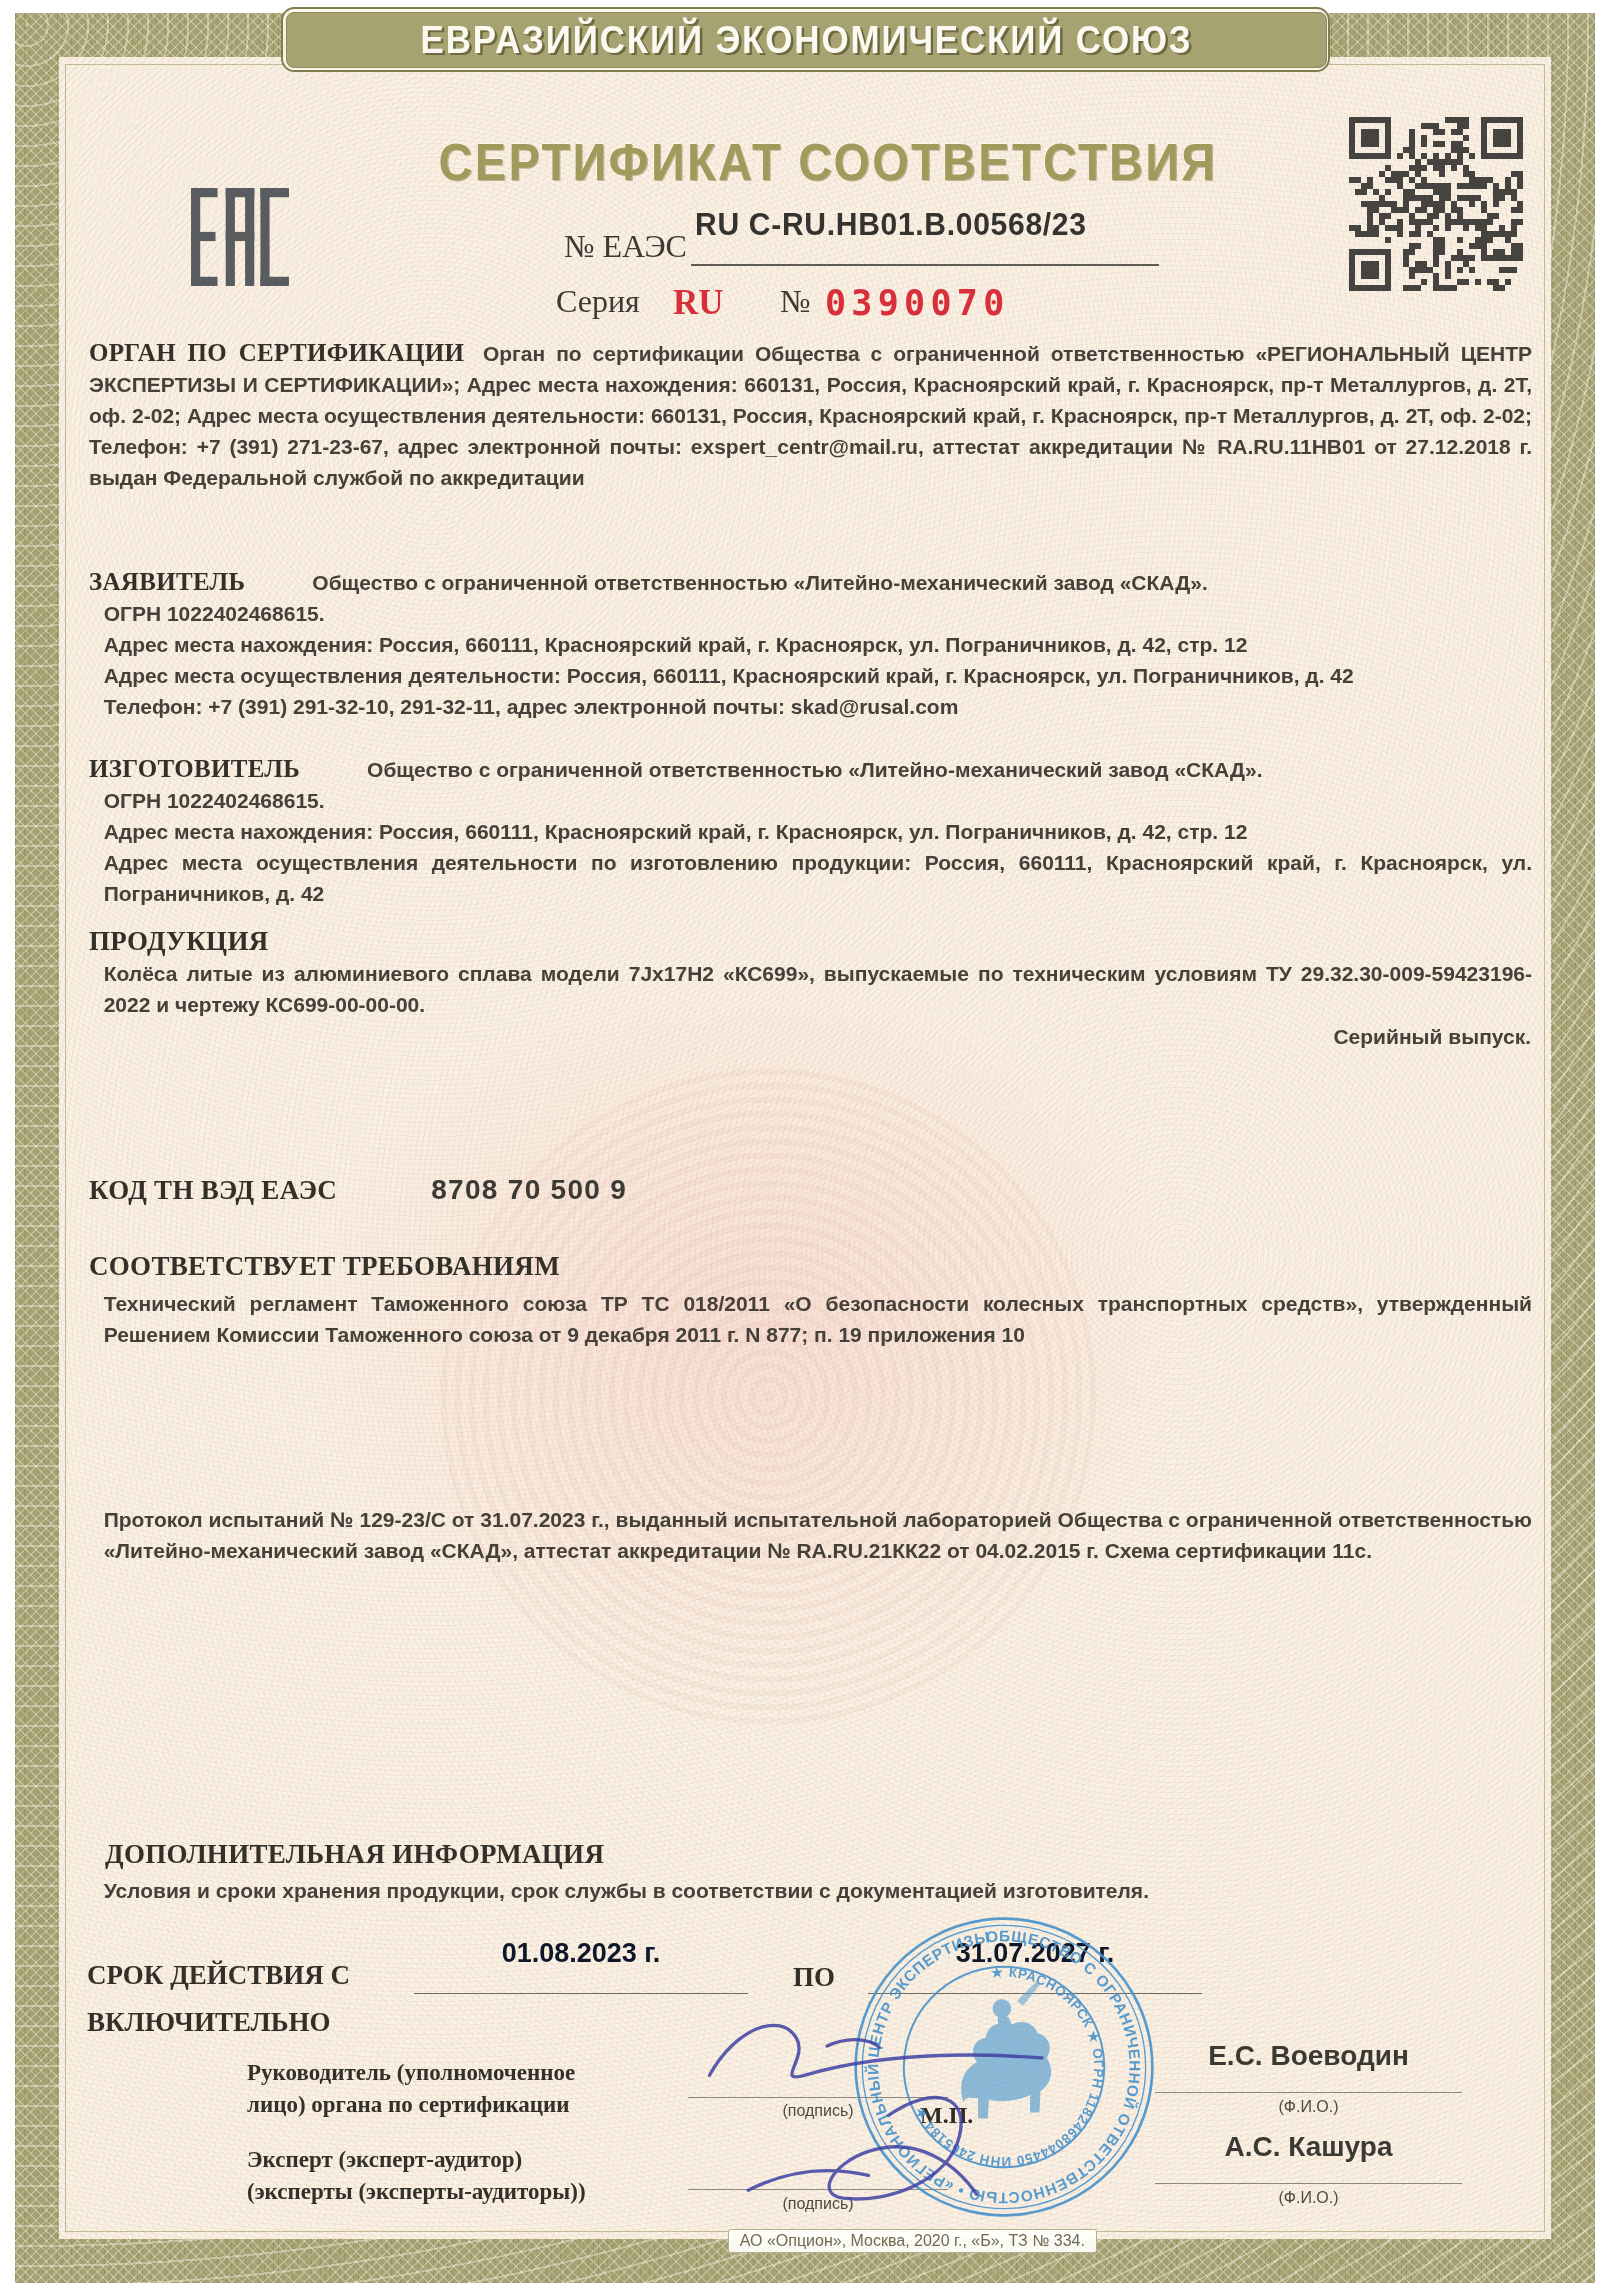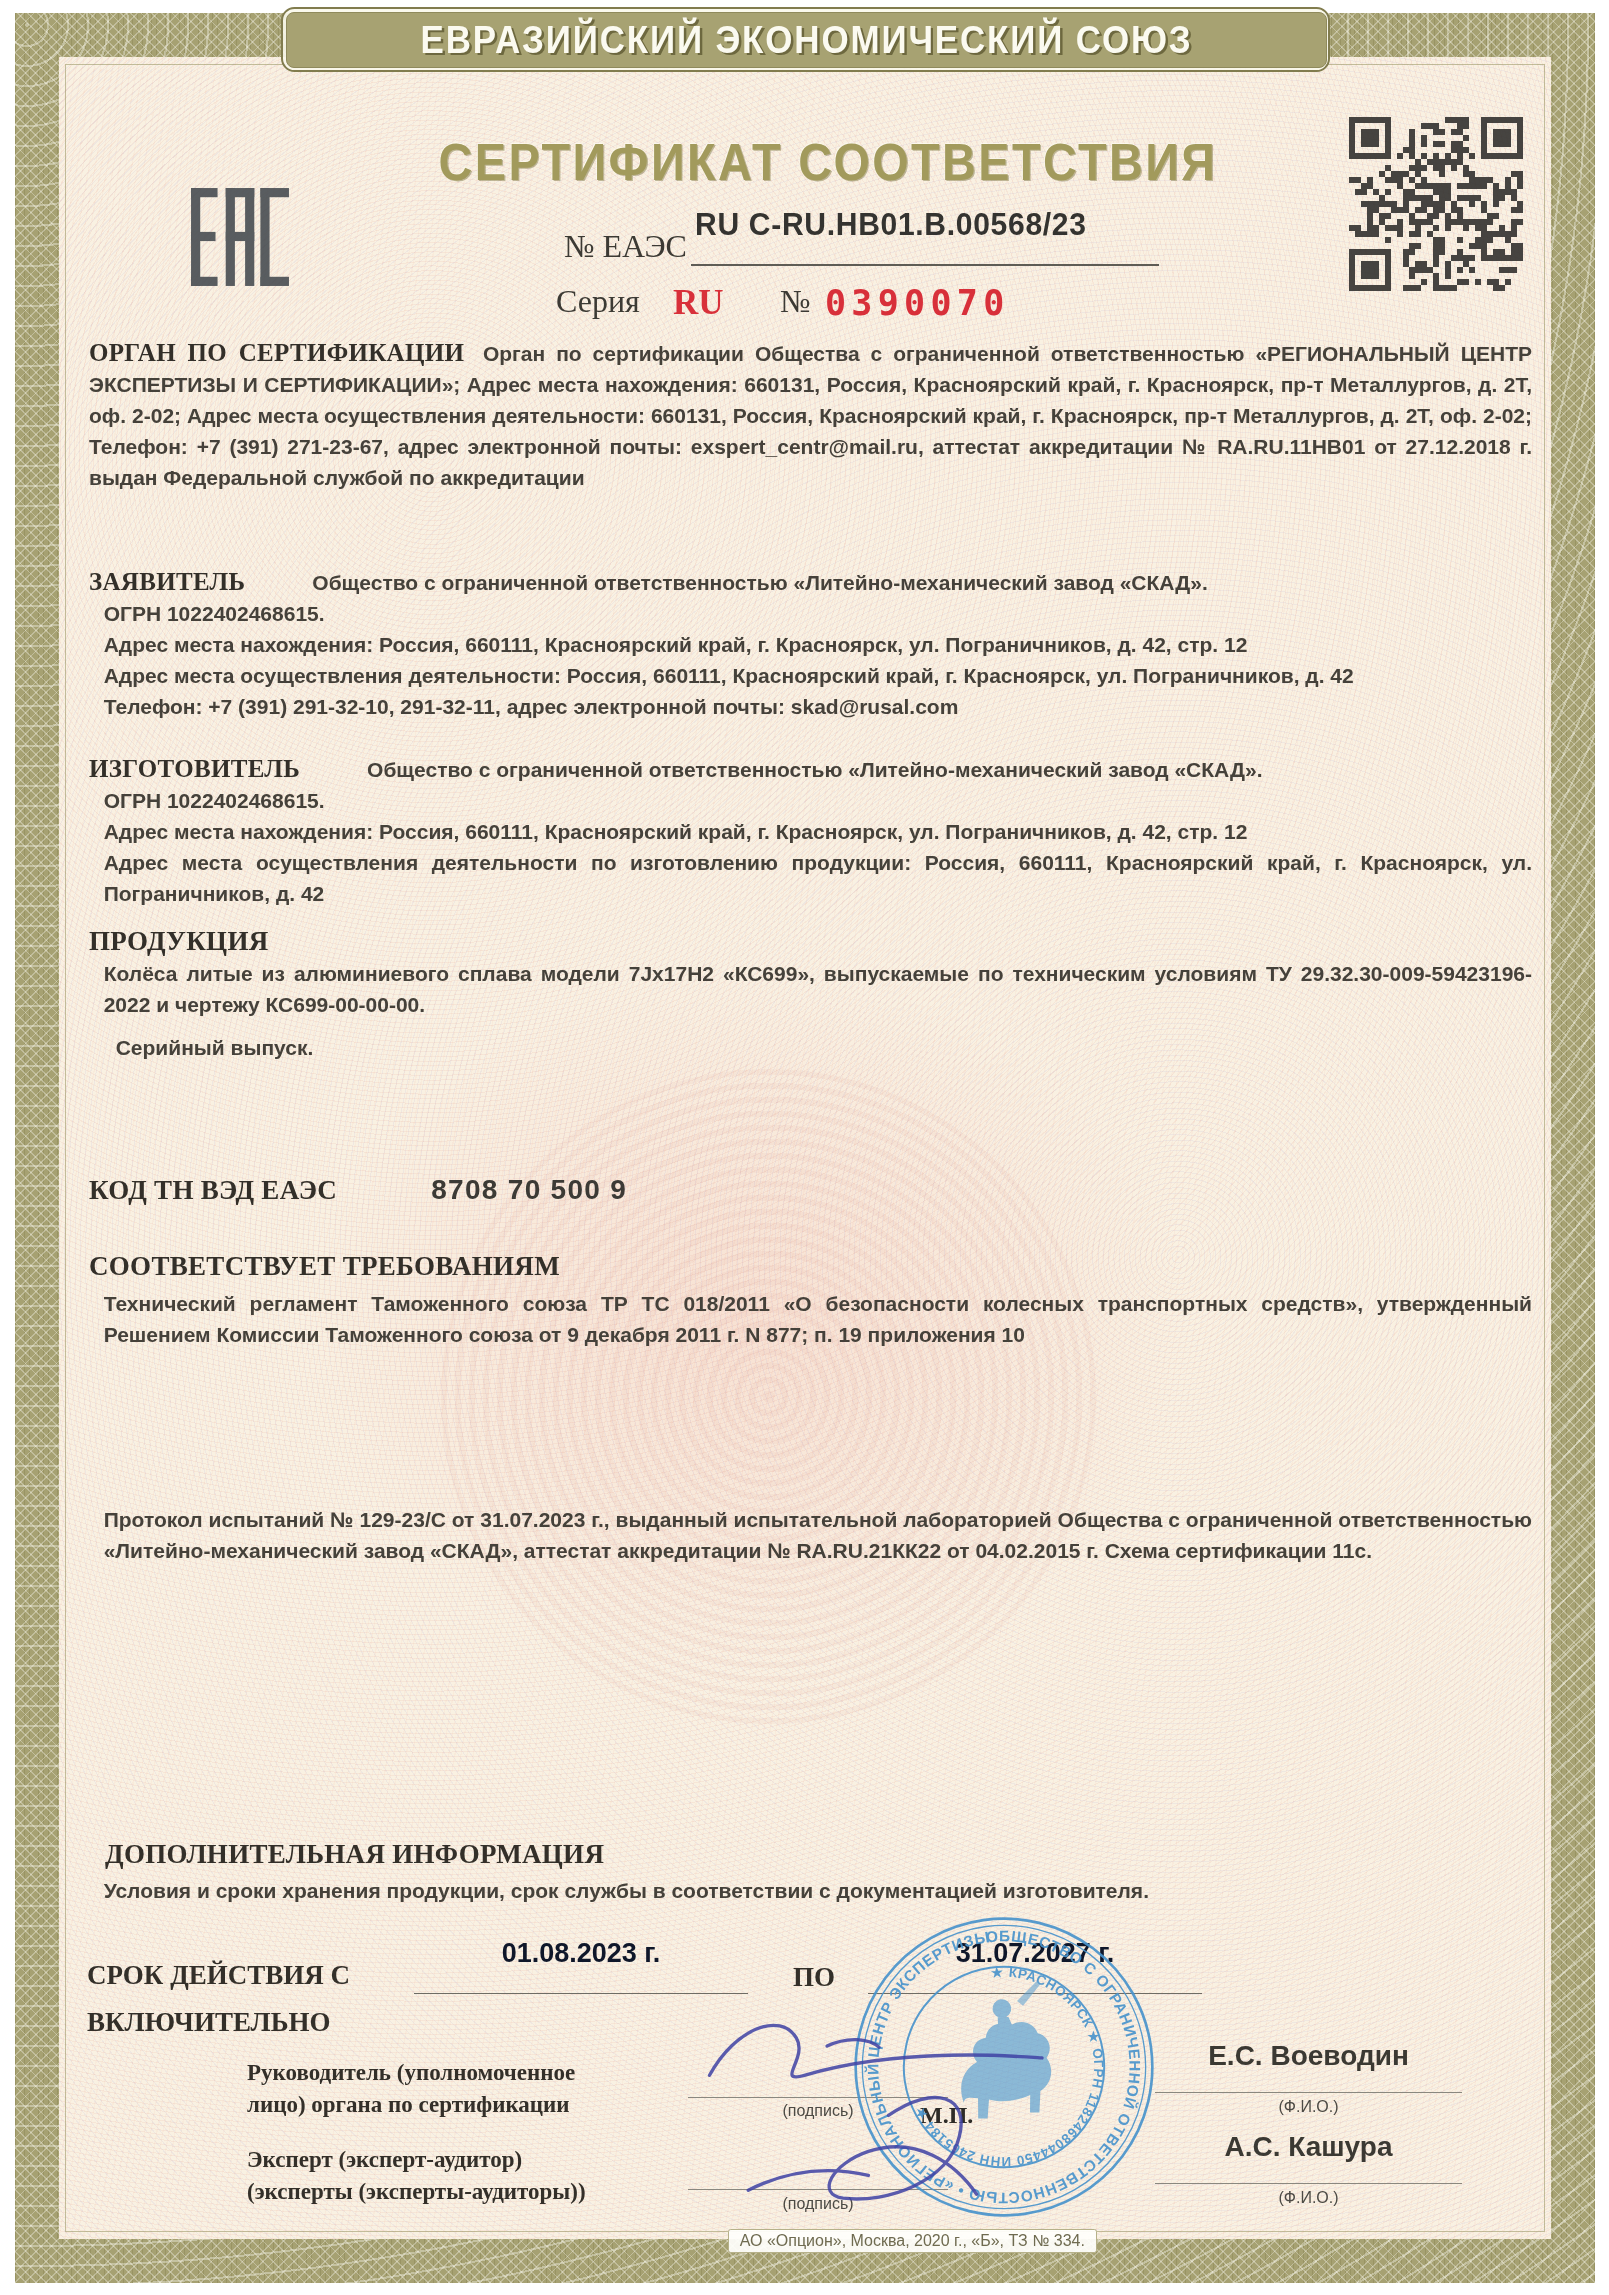--- a/index.html
+++ b/index.html
@@ -522,21 +522,21 @@
   <div class="sec" style="top:753px;">
     <p style="margin:0;"><span class="sh gap2">ИЗГОТОВИТЕЛЬ</span><span>Общество с ограниченной ответственностью «Литейно-механический завод «СКАД».</span></p>
     <p class="indent" style="margin:0;text-align:left;">ОГРН 1022402468615.</p>
     <p class="indent" style="margin:0;">Адрес места нахождения: Россия, 660111, Красноярский край, г. Красноярск, ул. Пограничников, д. 42, стр. 12</p>
     <p class="indent" style="margin:0;">Адрес места осуществления деятельности по изготовлению продукции: Россия, 660111, Красноярский край, г. Красноярск, ул. Пограничников, д. 42</p>
   </div>
 
   <div class="sec" style="top:925px;">
     <p class="sh" style="margin:0;font-size:27px;line-height:33px;text-align:left;">ПРОДУКЦИЯ</p>
     <p class="indent" style="margin:0;">Колёса литые из алюминиевого сплава модели 7Jx17H2 «КС699», выпускаемые по техническим условиям ТУ 29.32.30-009-59423196-2022 и чертежу КС699-00-00-00.</p>
-    <p class="indent" style="margin:12px;text-align:left;">Серийный выпуск.</p>
+    <p class="indent" style="margin:1px;text-align:right;">Серийный выпуск.</p>
   </div>
 
   <div class="sec" style="top:1174px;">
     <p style="margin:0;text-align:left;"><span class="sh sh-big">КОД ТН ВЭД ЕАЭС</span><span class="tnved-value">8708 70 500 9</span></p>
   </div>
 
   <div class="sec" style="top:1250px;">
     <p class="sh sh-big" style="margin:0 0 5.3px 0;line-height:33px;text-align:left;">СООТВЕТСТВУЕТ ТРЕБОВАНИЯМ</p>
     <p class="indent" style="margin:0;">Технический регламент Таможенного союза ТР ТС 018/2011 «О безопасности колесных транспортных средств», утвержденный Решением Комиссии Таможенного союза от 9 декабря 2011 г. N 877; п. 19 приложения 10</p>
   </div>

